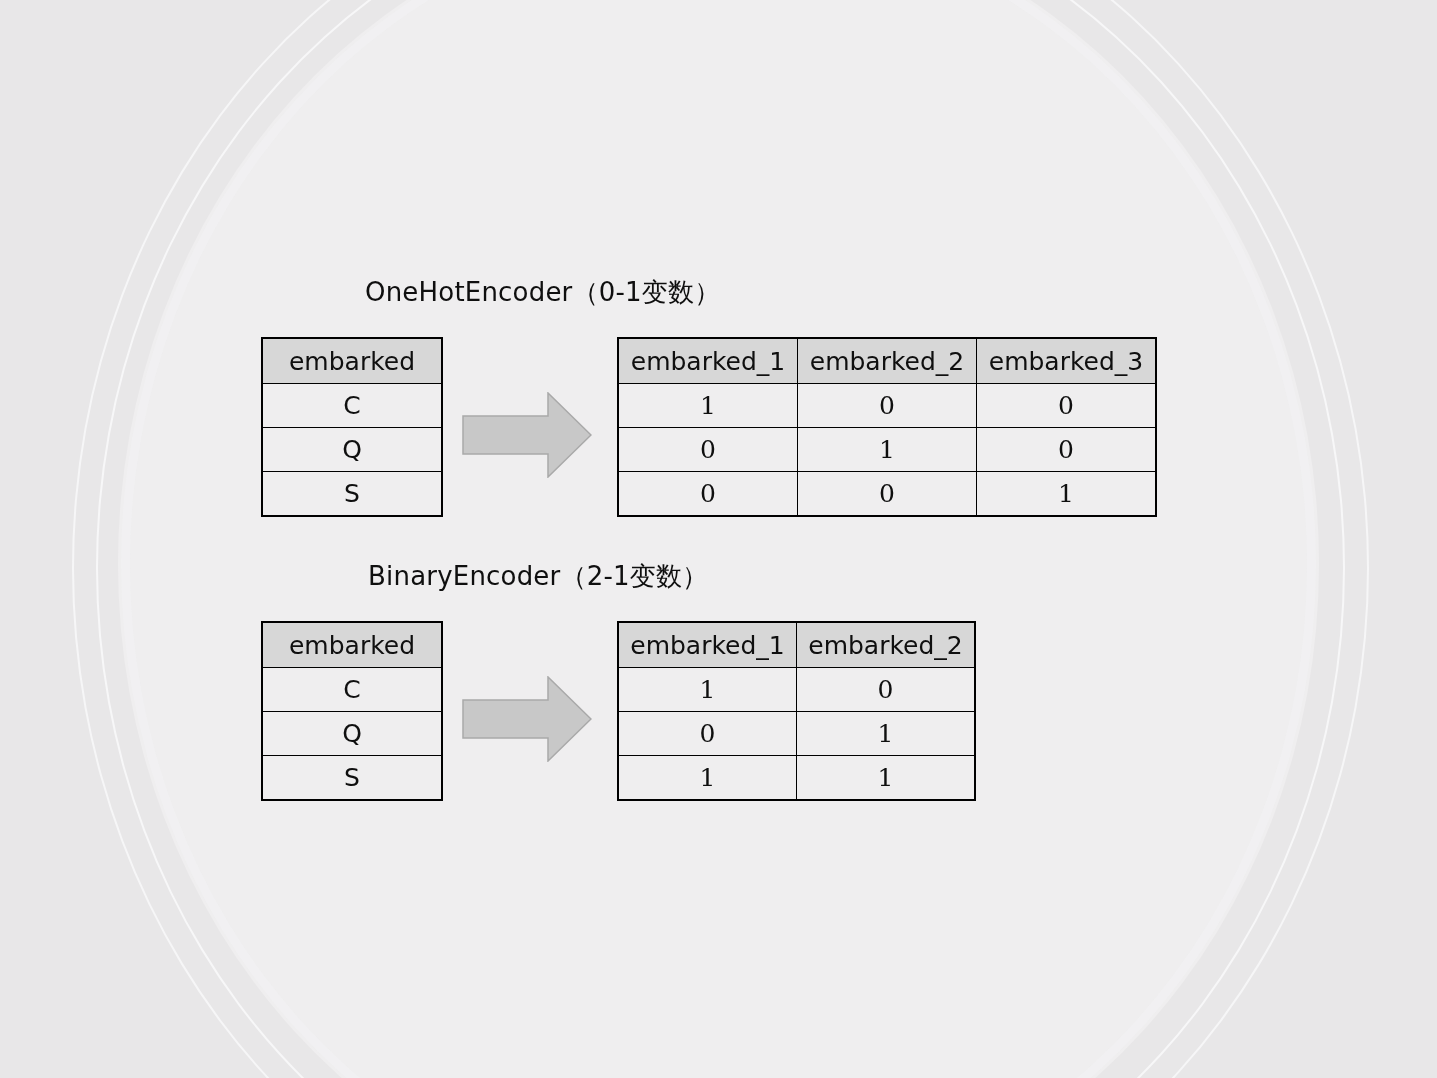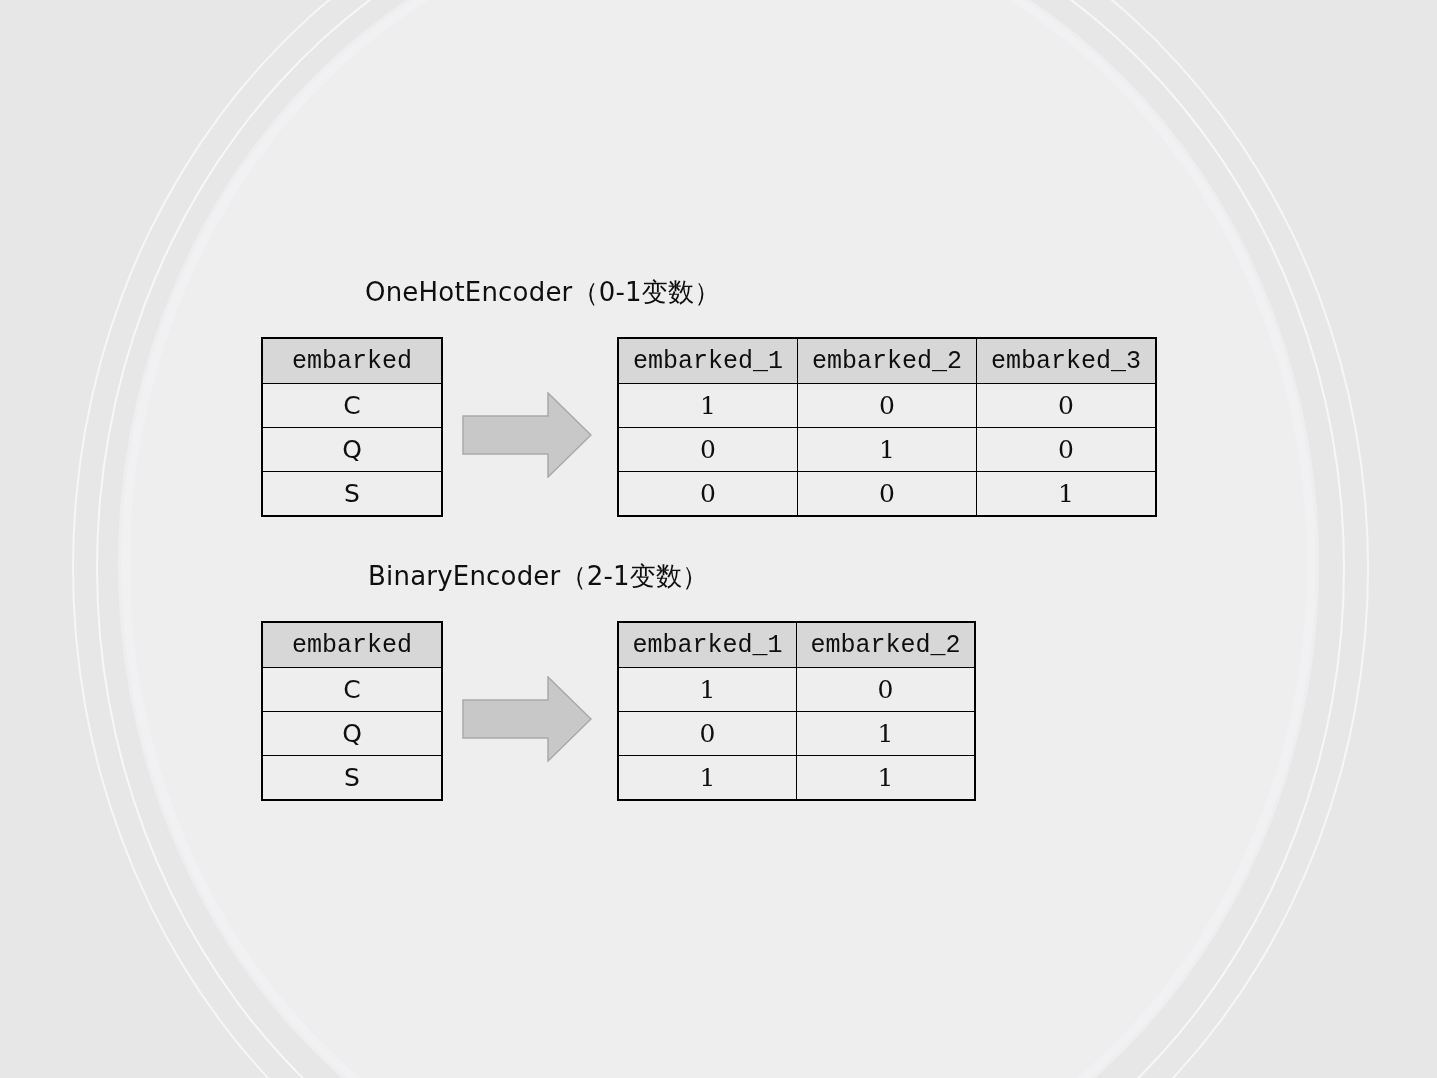--- a/index.html
+++ b/index.html
@@ -66,21 +66,20 @@
     font-size:25px;
     padding:0;
     height:43px;
     background:#efeeef;
     font-family:"DejaVu Sans","Liberation Sans",sans-serif;
   }
   .tbl td.hdr{
     background:#d7d7d7;
     font-size:25px;
     height:44px;
-    font-family:Liberation Mono, monospace;
   }
   .tbl td.num{
     font-family:"DejaVu Serif","Liberation Serif",serif;
     font-size:25px;
   }
 
   #tbl-src-onehot{left:261px;top:337px;width:178px;}
   #tbl-src-onehot td{width:178px;}
 
   #tbl-onehot{left:617px;top:337px;width:534px;}

